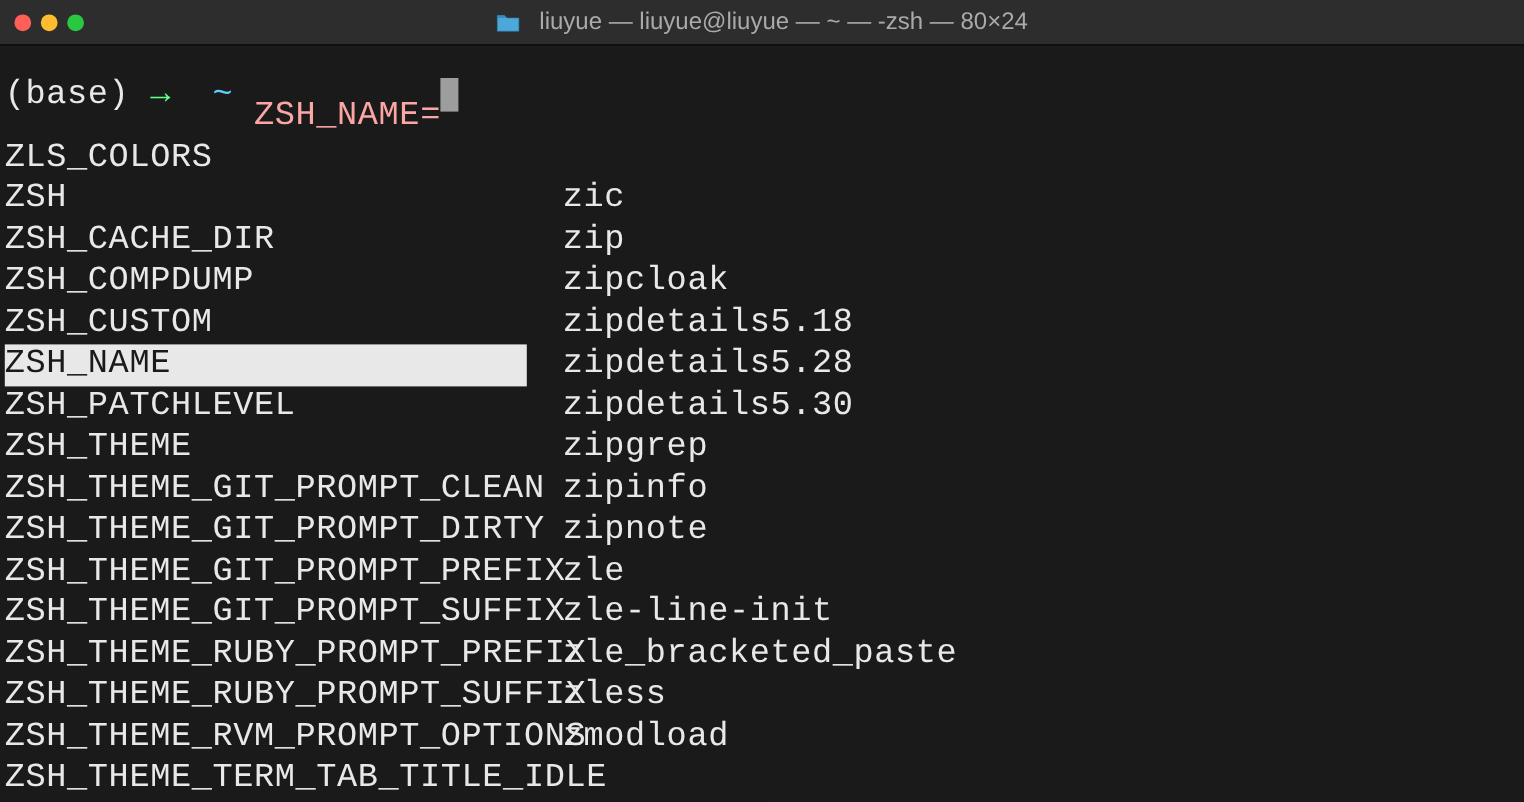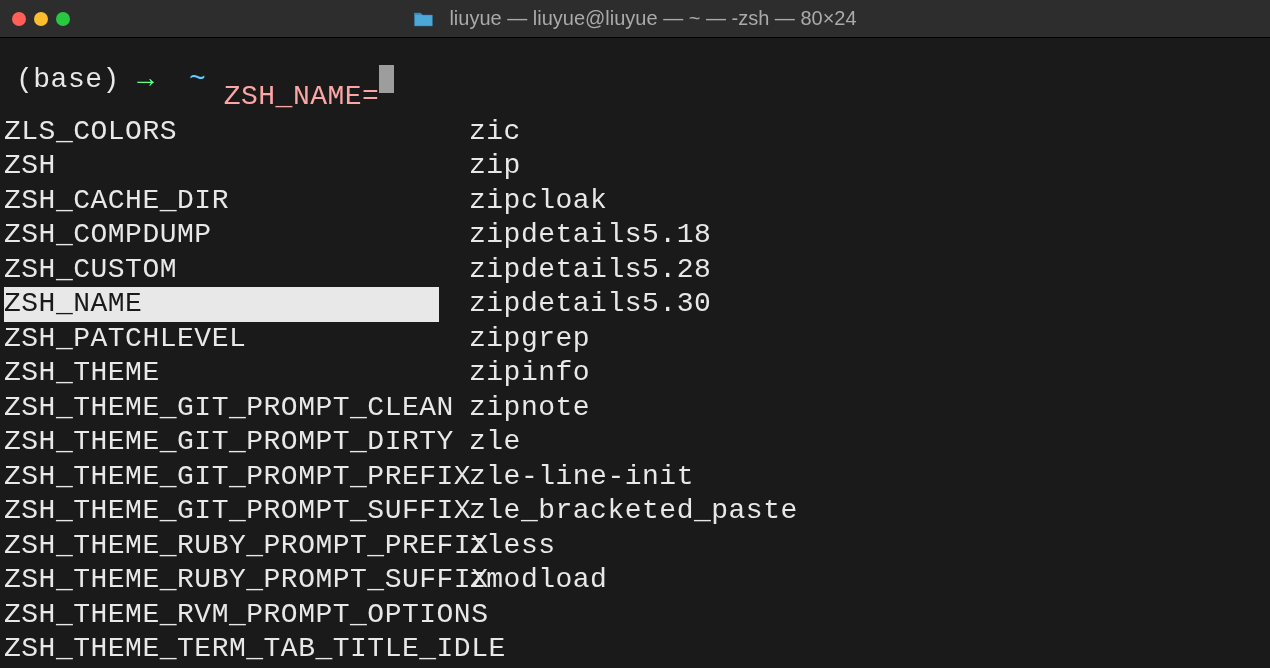--- a/index.html
+++ b/index.html
@@ -71,36 +71,37 @@
       font-weight: 500;
       letter-spacing: 0.5px;
     }
     
     .prompt-line {
       display: flex;
       align-items: center;
       white-space: pre;
     }
     
-    .prompt-base { color: #e8e8e8; margin-left: 12px; }
+    .prompt-base { color: #e8e8e8; }
     .prompt-arrow { color: #5fff87; }
     .prompt-tilde { color: #5fcfff; }
     .prompt-cmd { color: #fca5a5; margin-top: 34px; }
     
     .cursor {
       display: inline-block;
       width: 15px;
       height: 28px;
       background: #9d9d9d;
       vertical-align: text-bottom;
       margin-bottom: 2px;
     }
     
     .completions {
       display: flex;
+      align-items: center;
     }
     
     .column {
       display: flex;
       flex-direction: column;
     }
     
     .col1 {
       width: 465px;
     }

